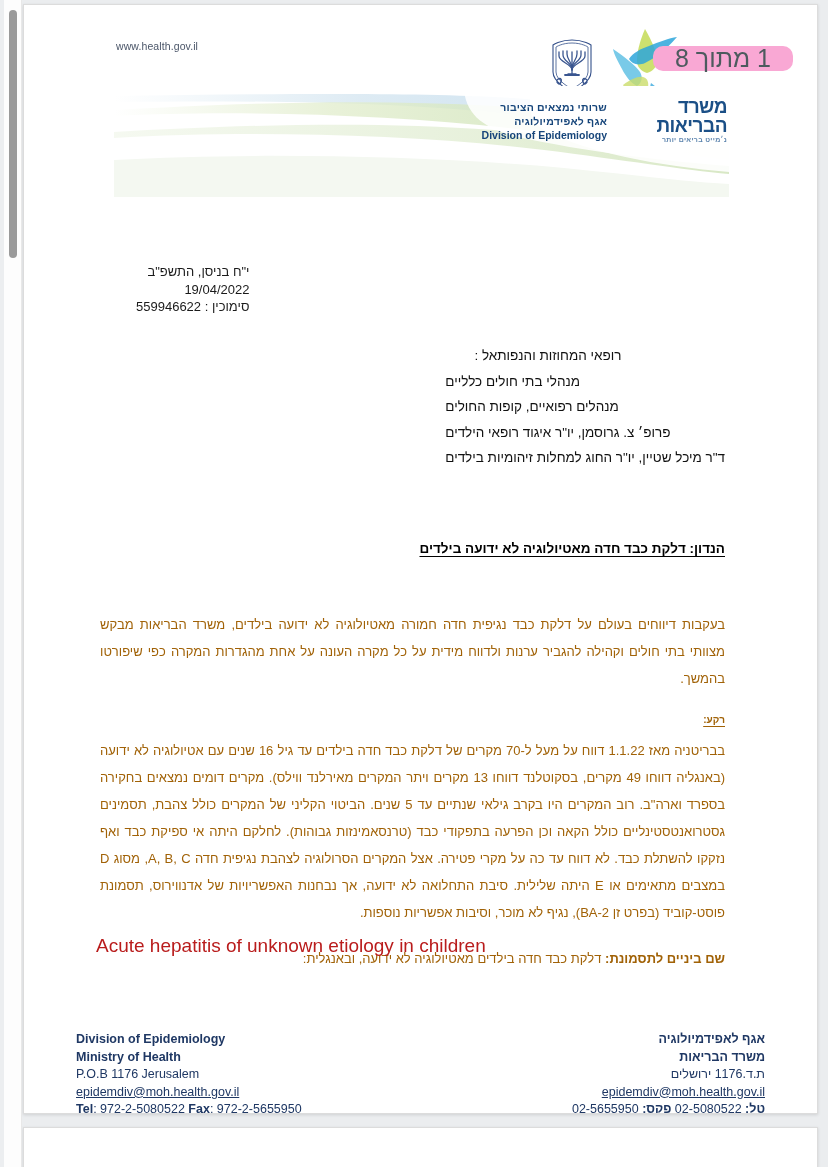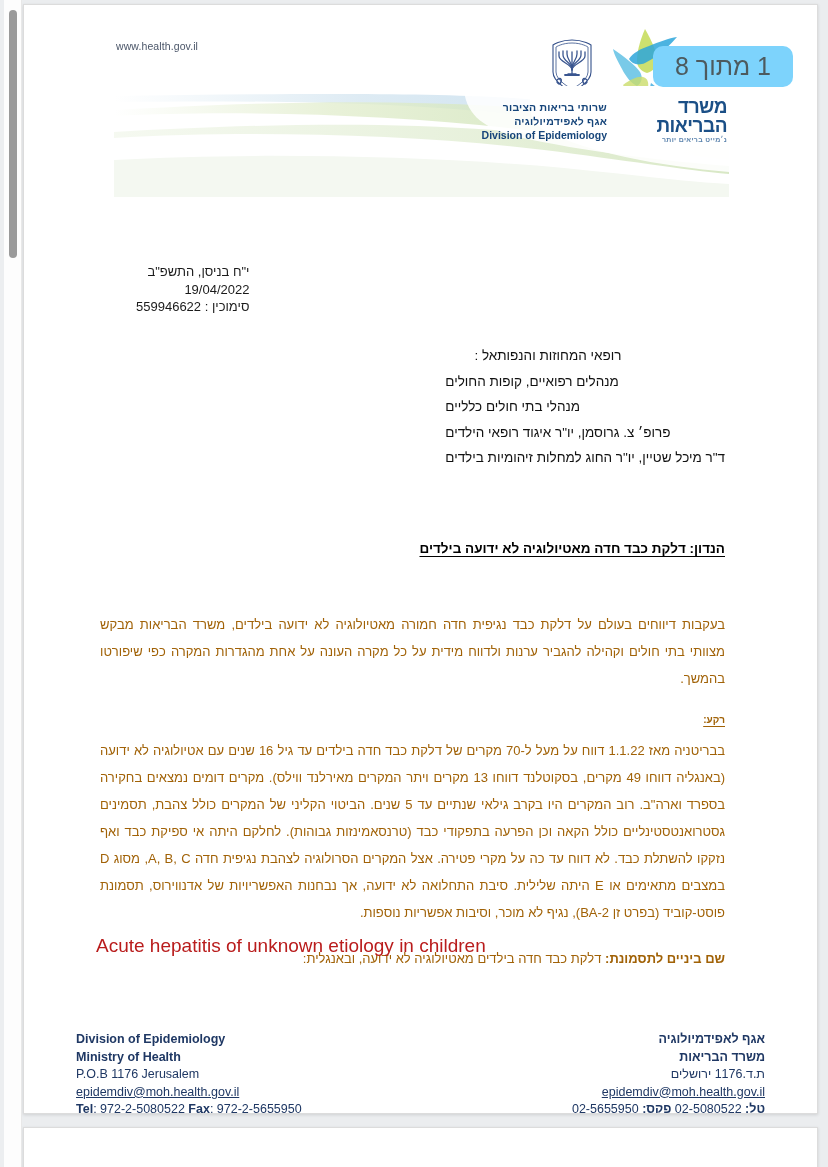--- a/index.html
+++ b/index.html
@@ -74,22 +74,22 @@
   .starmark {
     position: absolute;
     left: 583px; top: 22px;
     width: 80px; height: 115px;
   }
 
   
   .page-badge {
     position: absolute;
     left: 629px; top: 41px;
-    padding: 8px 22px;
-    background: #7dd3fc;
+    padding: 0 22px;
+    background: #f9a8d4;
     border-radius: 10px;
     color: #4d5a5e;
     font-size: 25px;
     font-weight: 400;
     z-index: 30;
     direction: rtl;
     line-height: 1;
   }
 
   
@@ -309,21 +309,21 @@
         <rect x="0" y="0" width="615" height="111" fill="#ffffff"></rect>
         <path d="M0 14 C140 12 300 10 430 26 C510 36 570 48 615 52 L615 0 L0 0 Z" fill="#ffffff"></path>
         <path d="M0 16 C150 14 320 16 440 34 C520 46 575 58 615 62 L615 20 C560 22 480 18 400 12 C300 6 140 8 0 10 Z" fill="url(#g2)" opacity="0.95"></path>
         <path d="M0 30 C120 24 280 28 410 44 C500 56 565 70 615 74 L615 36 C555 32 470 26 380 20 C250 12 110 18 0 24 Z" fill="url(#g1)" opacity="0.8"></path>
         <path d="M0 52 C130 44 300 48 430 64 C510 74 570 84 615 88 L615 62 C555 58 470 52 380 44 C250 34 110 40 0 46 Z" fill="url(#g3)" opacity="0.75"></path>
         <path d="M0 74 C140 66 320 70 450 82 C530 90 575 96 615 98 L615 111 L0 111 Z" fill="#f4f8f1"></path>
         <path d="M350 0 L615 0 L615 80 C560 76 470 66 400 50 C370 42 350 28 350 0 Z" fill="#ffffff" opacity="0.88"></path>
         <path d="M420 0 L615 0 L615 86 C545 80 470 66 430 44 C412 34 414 12 420 0 Z" fill="#ffffff" opacity="0.9"></path>
       </svg>
       <div class="banner-texts">
-        <div class="bt1">שרותי בריאות הציבור</div>
+        <div class="bt1">שרותי נמצאים הציבור</div>
         <div class="bt2">אגף לאפידמיולוגיה</div>
         <div class="bt3">Division of Epidemiology</div>
       </div>
       <div class="moh-logo">
         <div class="m1">משרד</div>
         <div class="m2">הבריאות</div>
         <div class="m3">נ׳מייט  בריאים יותר</div>
       </div>
     </div>
 
@@ -332,24 +332,24 @@
       <div>19/04/2022</div>
       <div>סימוכין : 559946622</div>
     </div>
 
     <div class="recipients">
       <div class="row">
         <span>רופאי המחוזות והנפות</span>
         <span class="lbl">אל :</span>
       </div>
       <div class="row">
+        <span>מנהלי בתי חולים כלליים</span>
+      </div>
+      <div class="row">
         <span>מנהלים רפואיים, קופות החולים</span>
-      </div>
-      <div class="row">
-        <span>מנהלי בתי חולים כלליים</span>
       </div>
       <div class="row">
         <span>פרופ׳ צ. גרוסמן, יו"‏ר איגוד רופאי הילדים</span>
       </div>
       <div class="row">
         <span>ד"ר מיכל שטיין, יו"ר החוג למחלות זיהומיות בילדים</span>
       </div>
     </div>
 
     <div class="subject">הנדון: דלקת כבד חדה מאטיולוגיה לא ידועה בילדים</div>

